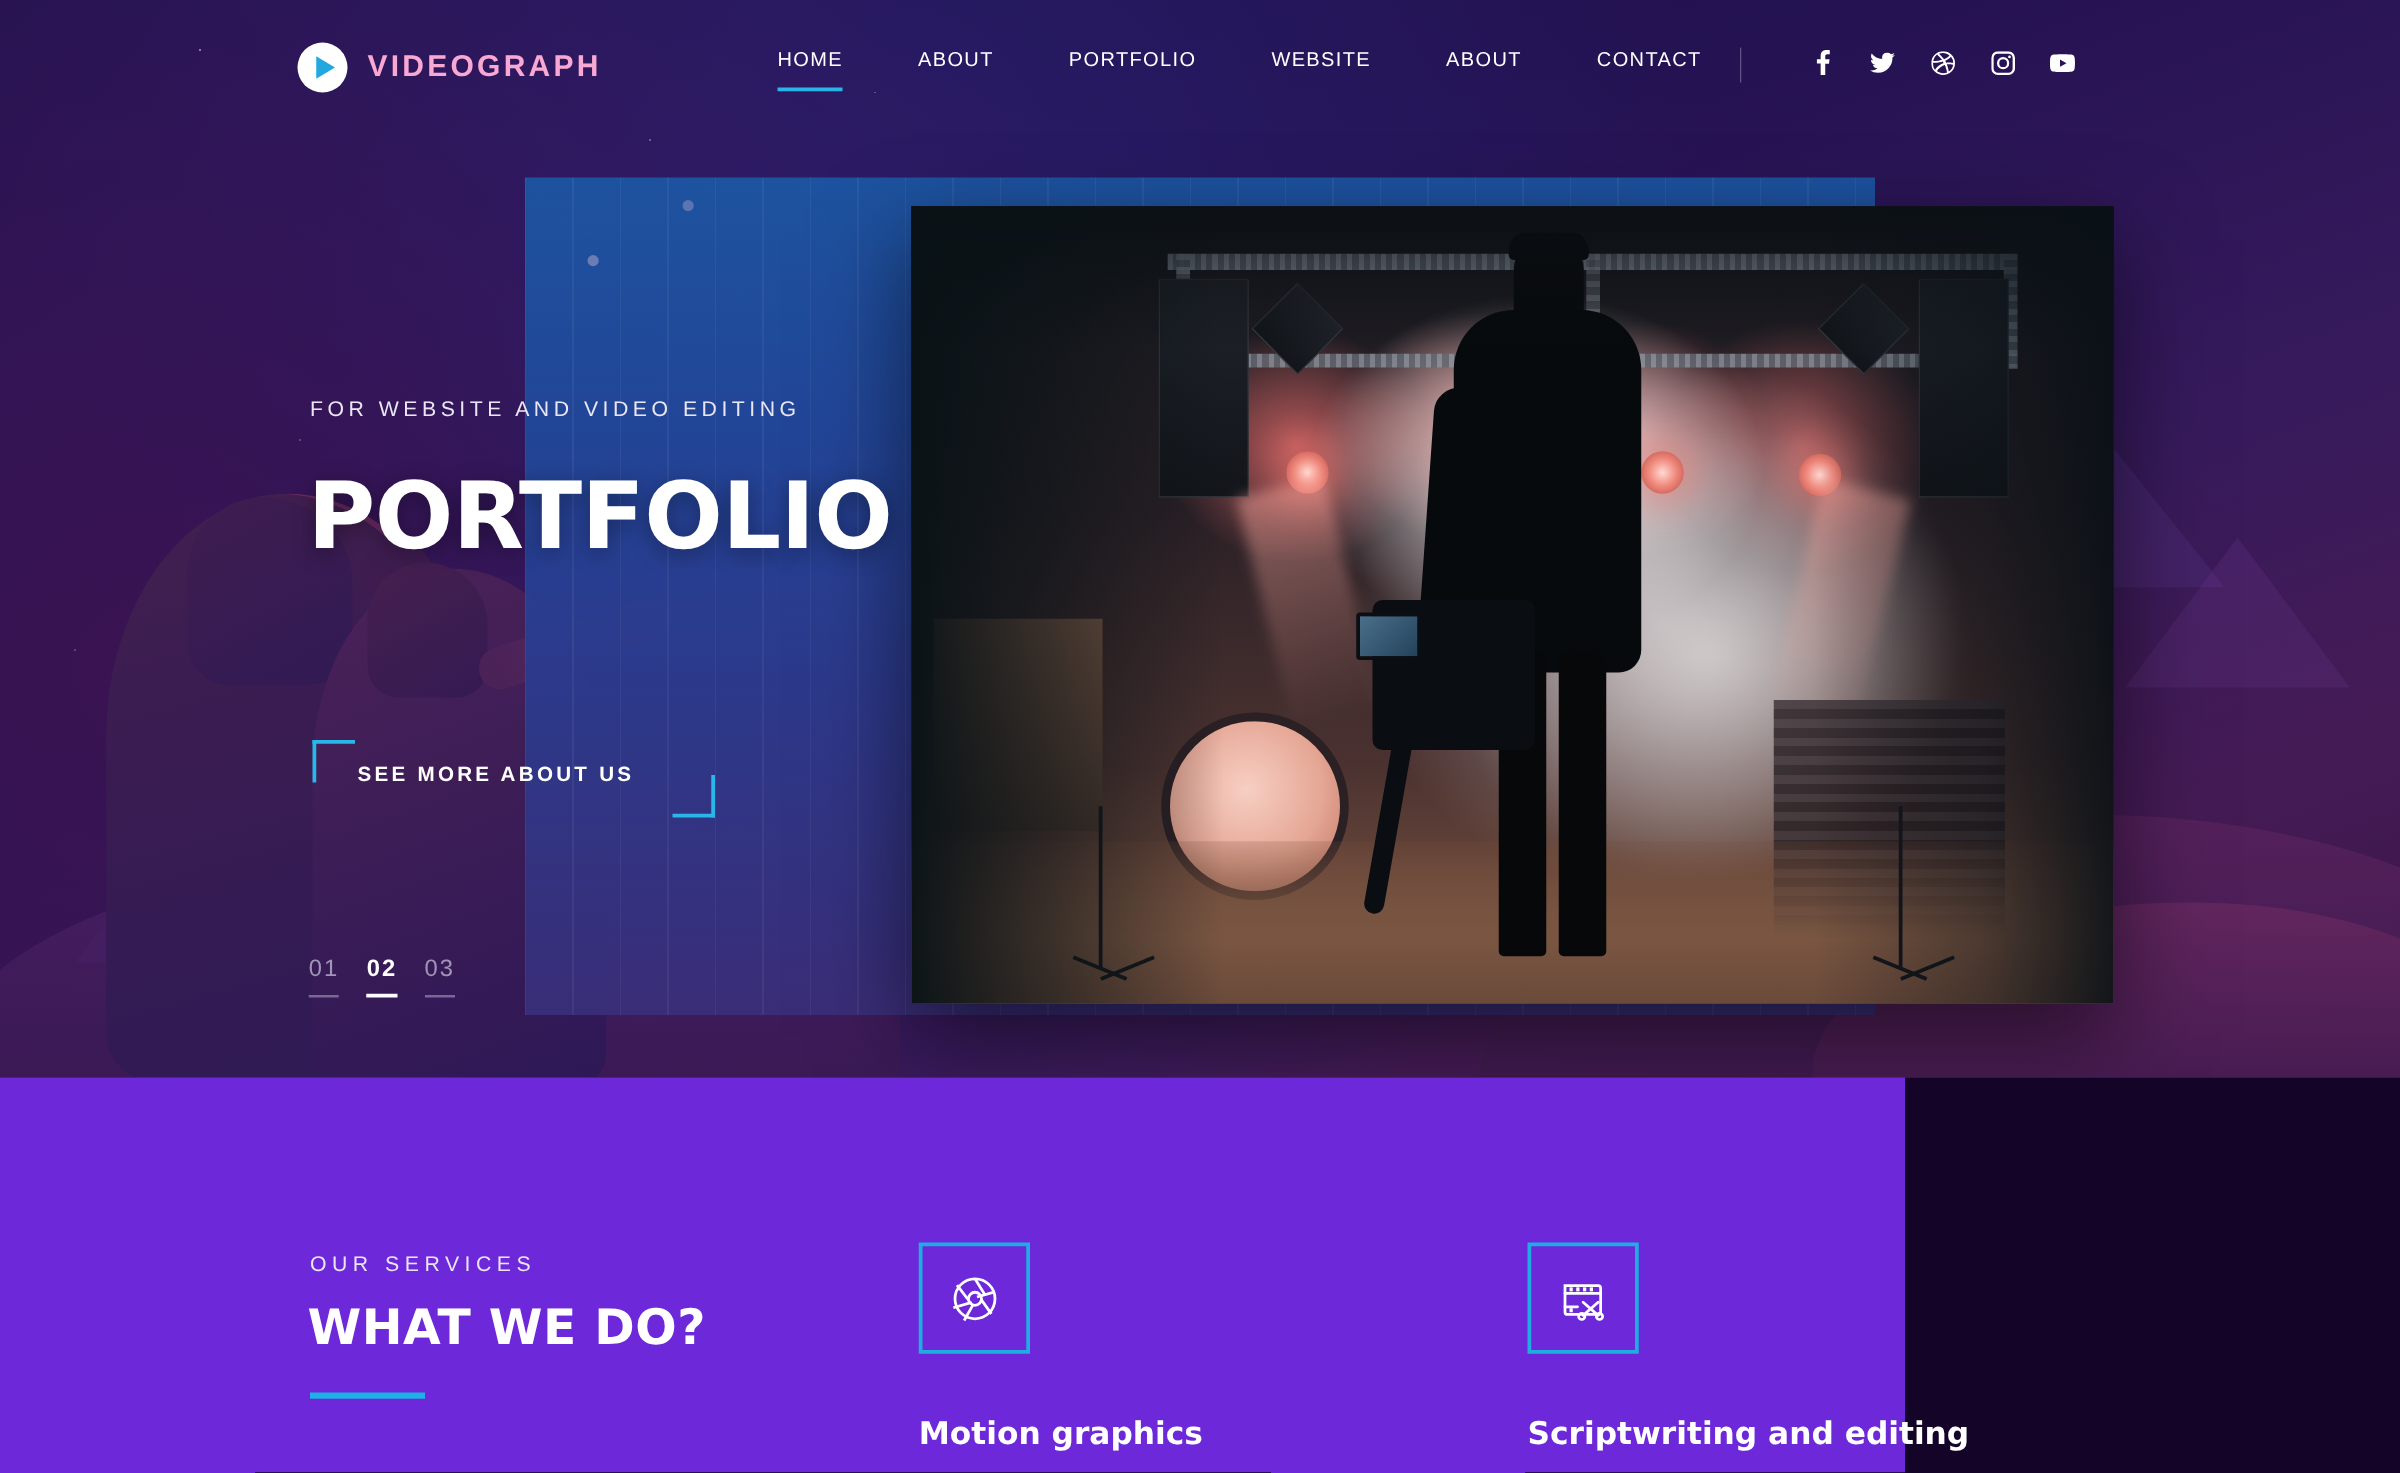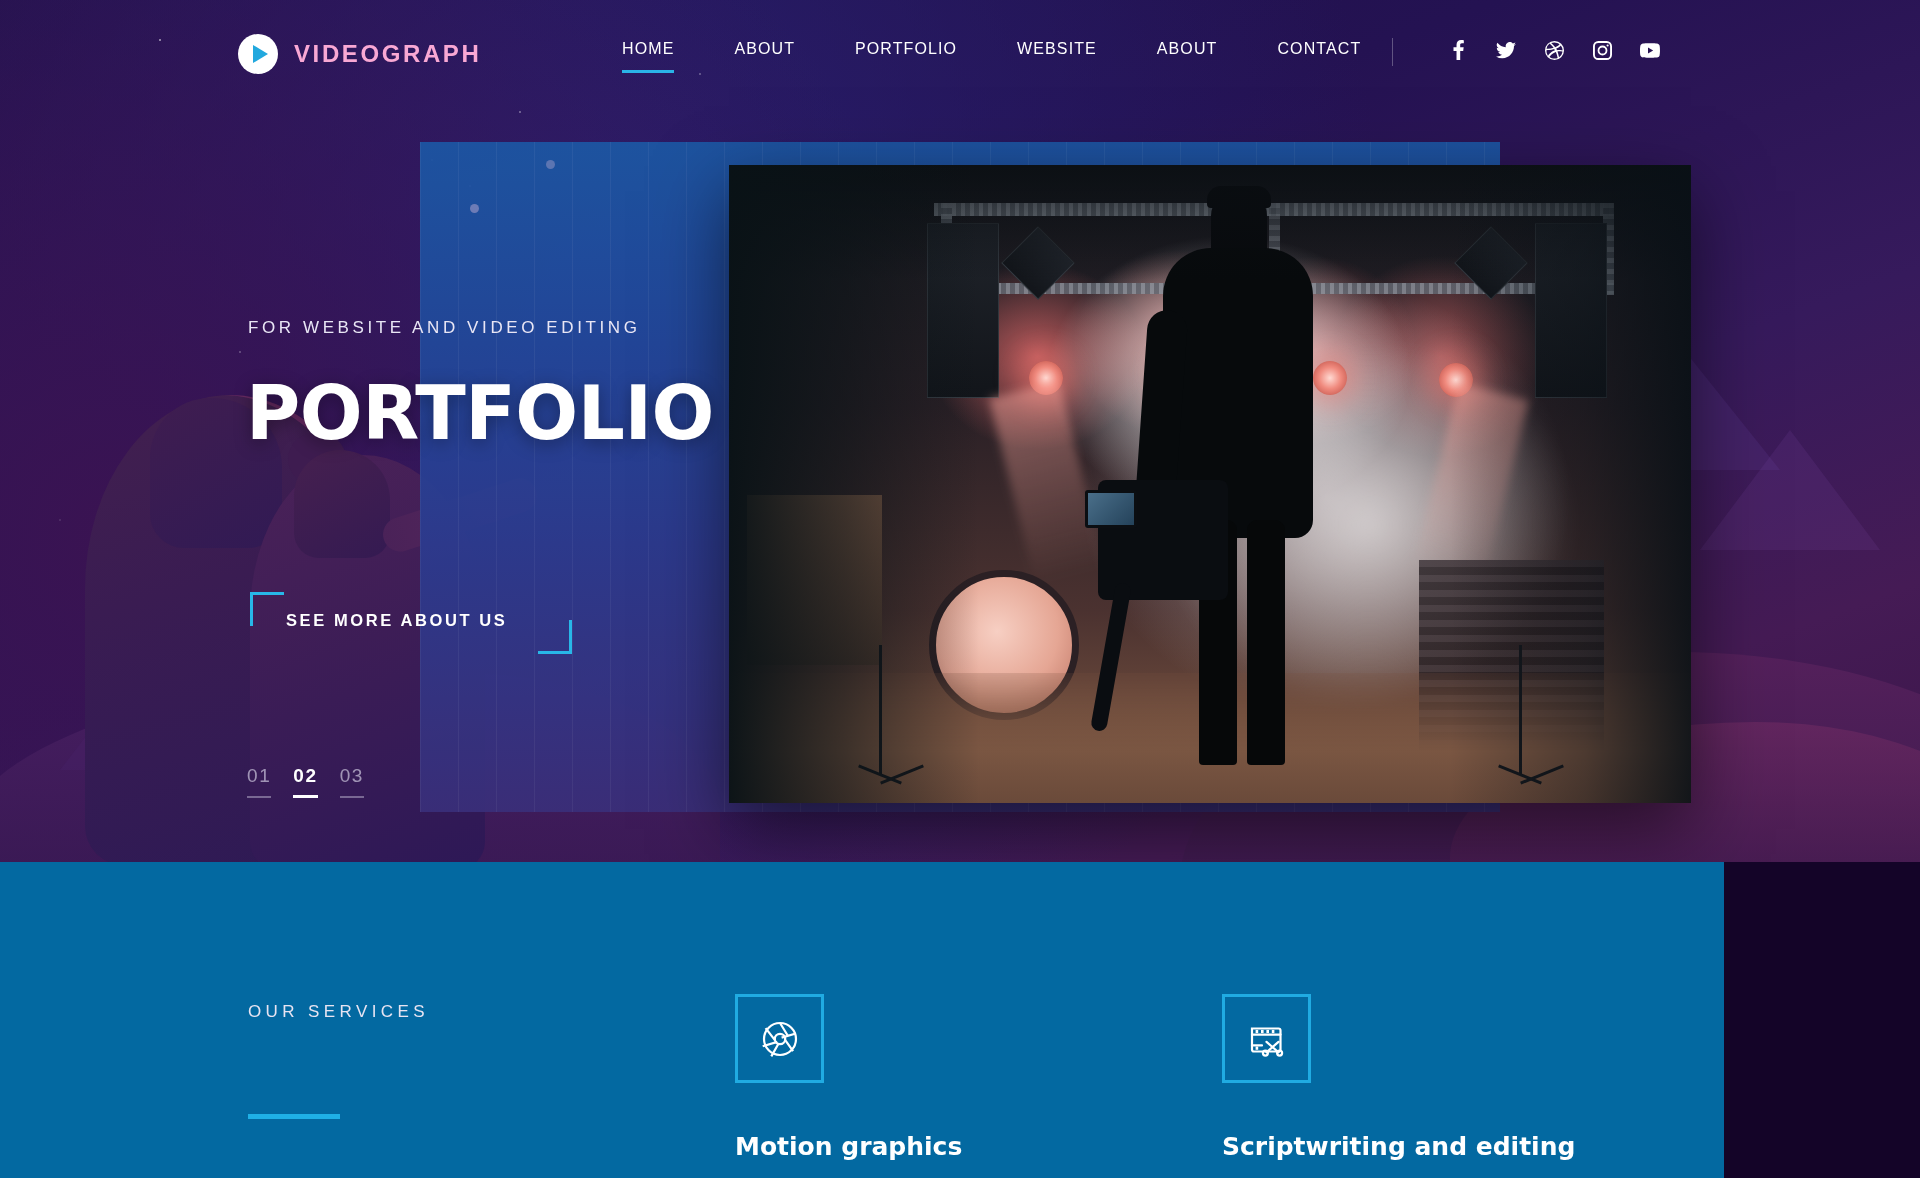--- a/index.html
+++ b/index.html
@@ -187,22 +187,22 @@
   .nav-item.active::after{ content:""; position:absolute; left:30px; right:30px; bottom:-15px;
     height:3px; background:#2ab4e8; }
   .nav-div{ position:absolute; left:1392px; top:38px; width:1px; height:28px;
     background:rgba(255,255,255,.28); }
   .social{ position:absolute; left:1448px; top:40px; display:flex; gap:28px; align-items:center; }
   .so{ width:20px; height:20px; display:flex; align-items:center; justify-content:center;
     cursor:pointer; }
   .so svg{ fill:#ffffff; }
 
   
-  .services{ position:absolute; left:0; top:862px; width:1724px; height:316px;
-    background:#0369a1; }
+  .services{ position:absolute; left:0; top:862px; width:1524px; height:316px;
+    background:#6d28d9; }
   .sv-label{ position:absolute; left:248px; top:140px; color:#e8e4f2;
     font-size:17px; letter-spacing:4.4px; font-weight:500; }
   .sv-title{ position:absolute; left:246px; top:178px; color:#ffffff;
     font-family:"DejaVu Sans", sans-serif; font-size:39px; font-weight:bold; letter-spacing:.4px; }
   .sv-bar{ position:absolute; left:248px; top:252px; width:92px; height:5px; background:#1fb0e6; }
 
   .card{ position:absolute; top:132px; width:440px; }
   .card-1{ left:735px; }
   .card-2{ left:1222px; }
   .ic-box{ width:89px; height:89px; border:3px solid #20abe2;
@@ -351,20 +351,21 @@
       <span class="so">
         <svg width="21" height="15" viewBox="0 0 21 15">
             <path d="M20.56 2.34A2.64 2.64 0 0018.7.47C17.06 0 10.5 0 10.5 0S3.94 0 2.3.47A2.64 2.64 0 00.44 2.34C0 4 0 7.5 0 7.5s0 3.5.44 5.16c.24.9.95 1.6 1.86 1.84C3.94 15 10.5 15 10.5 15s6.56 0 8.2-.5a2.64 2.64 0 001.86-1.84C21 11 21 7.5 21 7.5s0-3.5-.44-5.16zM8.4 10.64V4.36L13.86 7.5 8.4 10.64z"></path>
           </svg>
       </span>
     </div>
   </div>
 
   <div class="services">
     <div class="sv-label">OUR SERVICES</div>
+    <div class="sv-title">WHAT WE DO?</div>
     <div class="sv-bar"></div>
 
     <div class="card card-2">
       <div class="ic-box">
         <svg width="46" height="46" viewBox="0 0 46 46" fill="none" stroke="#ffffff" stroke-width="2.2" stroke-linecap="round">
           <path d="M8 12.5h26.5a2 2 0 012 2v19a2 2 0 01-2 2H10a2 2 0 01-2-2v-21z"></path>
           <path d="M8 18.6h28.5"></path>
           <path d="M8 29.4h10"></path>
           <rect x="11.6" y="13.9" width="2.6" height="3.2" fill="#ffffff" stroke="none"></rect>
           <rect x="17" y="13.9" width="2.6" height="3.2" fill="#ffffff" stroke="none"></rect>

